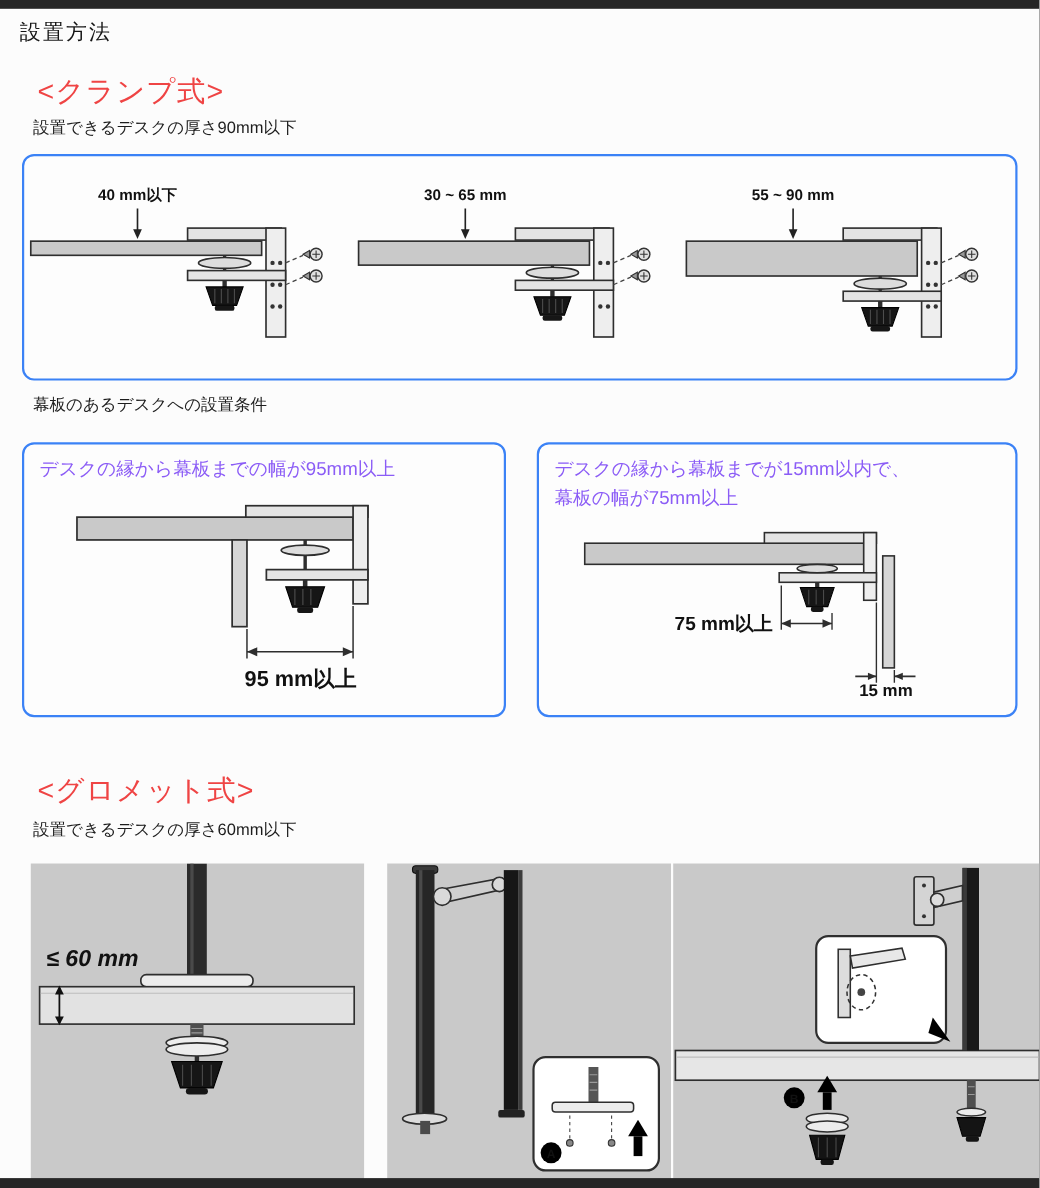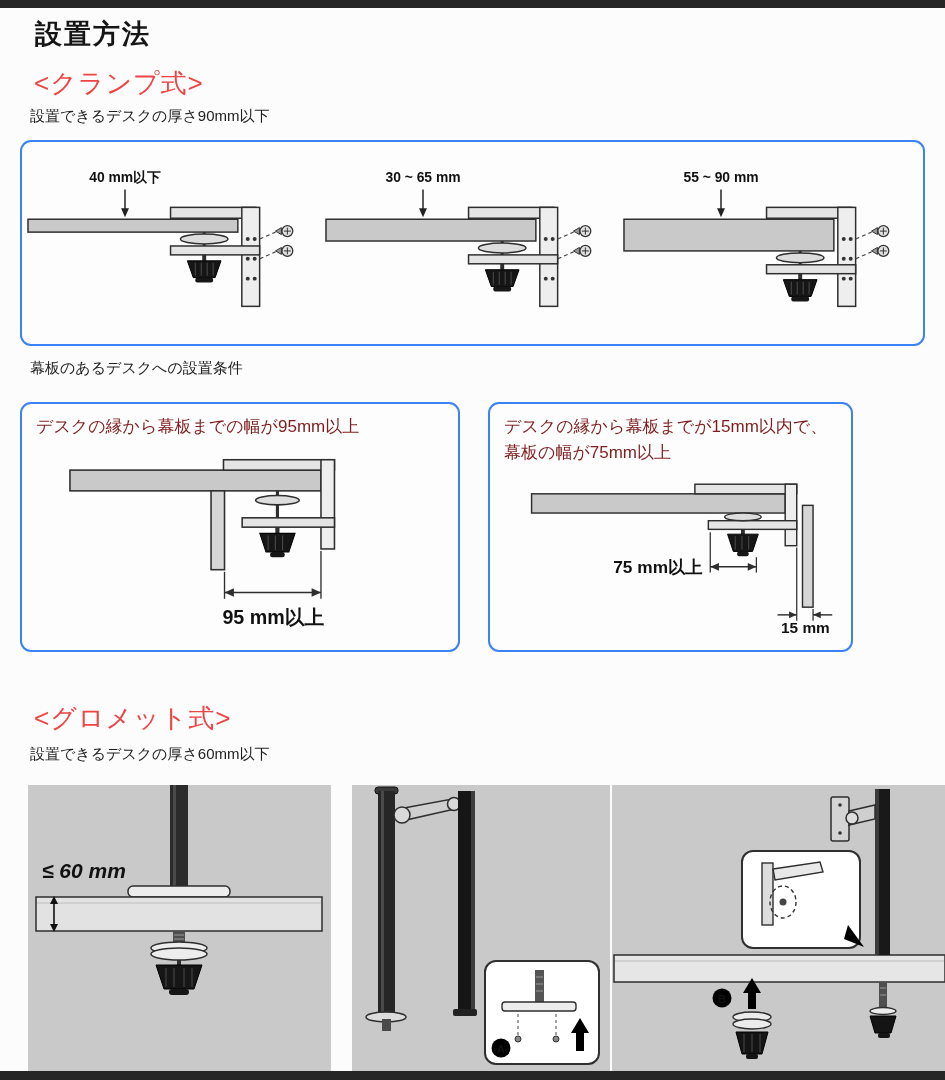--- a/index.html
+++ b/index.html
@@ -3,37 +3,37 @@
 <meta charset="utf-8">
 <style>
   * { box-sizing: border-box; margin: 0; padding: 0; }
   html,body { background:#6b6b6b; }
   body { font-family: "Liberation Sans", "DejaVu Sans", sans-serif; }
   .page { position:relative; width:945px; height:1080px; background:#fcfcfc; overflow:hidden; margin:0 auto; }
   .edge-bar { position:absolute; left:0; width:100%; background:#262626; }
   .edge-bar.top { top:0; height:8px; }
   .edge-bar.bottom { bottom:0; height:9px; }
 
-  .page-title { position:absolute; left:35px; top:16px; font-size:27px; font-weight:bold; color:#151515; letter-spacing:2px; }
+  .page-title { position:absolute; left:18px; top:16px; font-size:19px; font-weight:normal; color:#151515; letter-spacing:2px; }
   .bracket-heading { position:absolute; font-size:26px; color:#ef4444; letter-spacing:1px; }
   .sub-note { position:absolute; font-size:15px; color:#1d1d1d; }
 
   .clamp-heading { left:34px; top:66px; }
   .clamp-sub { left:30px; top:107px; }
   .panel-heading { left:30px; top:359px; }
   .grommet-heading { left:34px; top:701px; }
   .grommet-sub { left:30px; top:745px; }
 
   .outline-box { position:absolute; border:2px solid #3b82f6; border-radius:11px; background:#fdfdfd; }
   .clamp-box { left:20px; top:140px; width:905px; height:206px; display:flex; align-items:center; justify-content:space-between; padding:4px 4px; }
   .clamp-fig { flex:0 0 auto; }
 
   .cond-box-left { left:20px; top:402px; width:440px; height:250px; }
-  .cond-box-right { left:488px; top:402px; width:365px; height:250px; }
-  .caption { font-size:17px; color:#7f1d1d; line-height:1.4; padding:11px 14px 0 14px; }
+  .cond-box-right { left:488px; top:402px; width:437px; height:250px; }
+  .caption { font-size:17px; color:#8b5cf6; line-height:1.4; padding:11px 14px 0 14px; }
 
   .gpanel { position:absolute; top:785px; height:287px; background:#c9c9c9; }
   .gpanel-1 { left:28px;  width:303px;font-style:italic; }
   .gpanel-2 { left:352px; width:258px; }
   .gpanel-3 { left:612px; width:333px; }
 
   svg { display:block; }
   svg text { font-family:"Liberation Sans","DejaVu Sans",sans-serif; fill:#111; }
   .dim-text { font-weight:bold; }
 </style>

